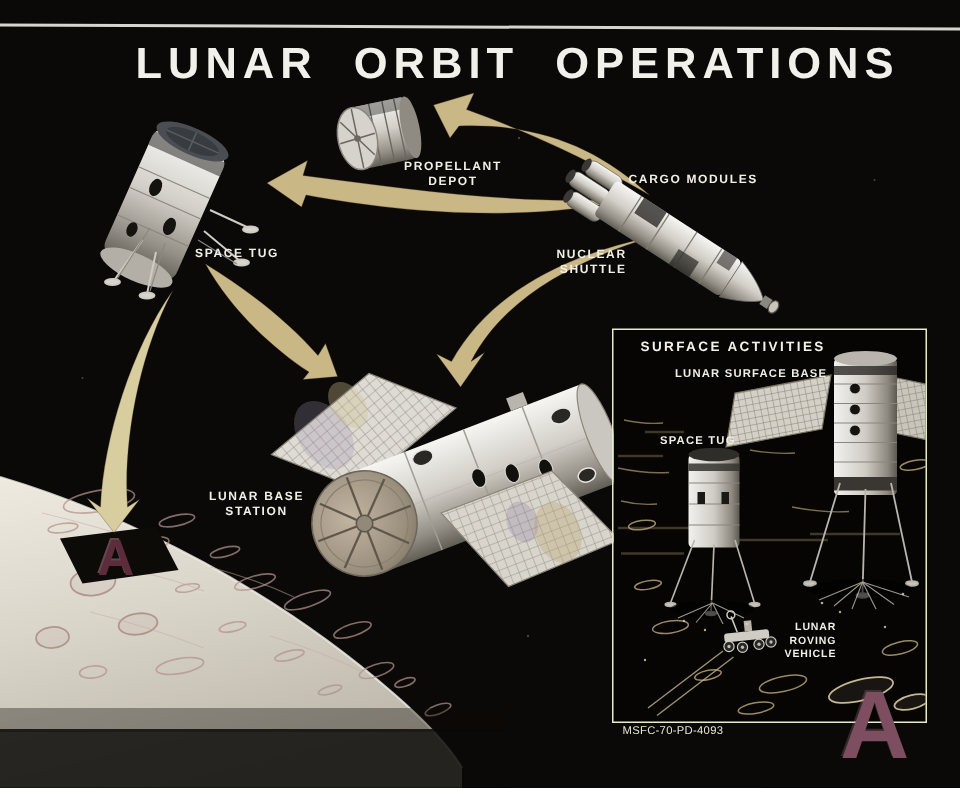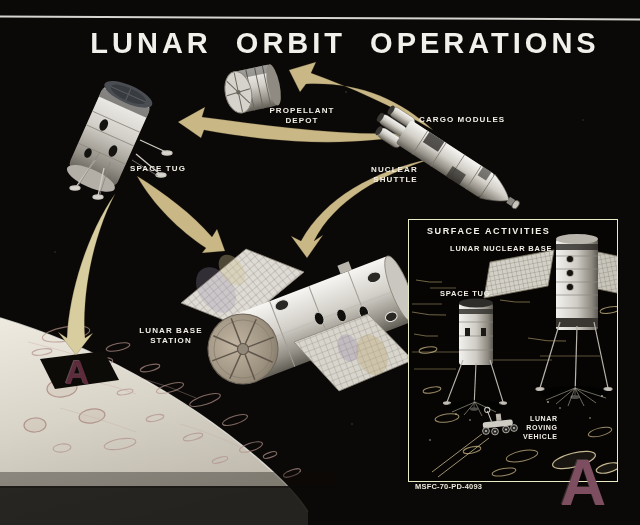--- a/index.html
+++ b/index.html
@@ -11,21 +11,21 @@
          font-size:29px;font-weight:800;letter-spacing:4px;word-spacing:12px;white-space:nowrap;padding-left:25px;}
   .lbl{position:absolute;color:#f1eee6;font-size:8px;font-weight:bold;letter-spacing:1.1px;
        line-height:1.3;white-space:nowrap;text-align:center;}
   .lbl.left{text-align:right;}
   .inset-border{position:absolute;left:408px;top:219px;width:210px;height:263px;
                 border:1.5px solid #e9edc6;box-sizing:border-box;pointer-events:none;}
   .inset-title{position:absolute;left:427px;top:226px;color:#f4f1e9;font-size:9px;font-weight:bold;
                letter-spacing:1.6px;white-space:nowrap;}
   .sub{font-size:7.5px;letter-spacing:.8px;}
   .tiny{font-size:7px;letter-spacing:.6px;}
-  .msfc{position:absolute;left:415px;top:482px;color:#eae6da;font-size:7.5px;font-weight:bold;
+  .msfc{position:absolute;left:415px;top:482px;color:#eae6da;font-size:7.5px;font-weight:normal;
         letter-spacing:.2px;white-space:nowrap;}
   .big-letter{position:absolute;left:560px;top:451px;color:#7c4e5f;font-size:64px;line-height:1;
               font-weight:bold;text-shadow:-1px -1px 0 rgba(205,155,170,.22);}
   .marker-letter{position:absolute;left:65px;top:355px;color:#5c2b3c;font-size:34px;line-height:1;
                  font-weight:bold;text-shadow:-1px -1px 0 rgba(220,165,180,.4);}
   svg{position:absolute;left:0;top:0;}
 </style>
 </head>
 <body>
 
@@ -398,21 +398,21 @@
   </div>
 
   <div class="lbl" style="left:134px;top:326px;width:74px;">
     <div>LUNAR BASE</div>
     <div>STATION</div>
   </div>
 
   <div class="inset-border"></div>
   <div class="inset-title">SURFACE ACTIVITIES</div>
 
-  <div class="lbl sub" style="left:450px;top:244px;">LUNAR NUCLEAR BASE</div>
+  <div class="lbl sub" style="left:450px;top:244px;">LUNAR SURFACE BASE</div>
   <div class="lbl sub" style="left:440px;top:289px;">SPACE TUG</div>
 
   <div class="lbl tiny left" style="left:523px;top:414px;">
     <div>LUNAR</div>
     <div>ROVING</div>
     <div>VEHICLE</div>
   </div>
 
   <div class="msfc">MSFC-70-PD-4093</div>
   <div class="big-letter">A</div>

